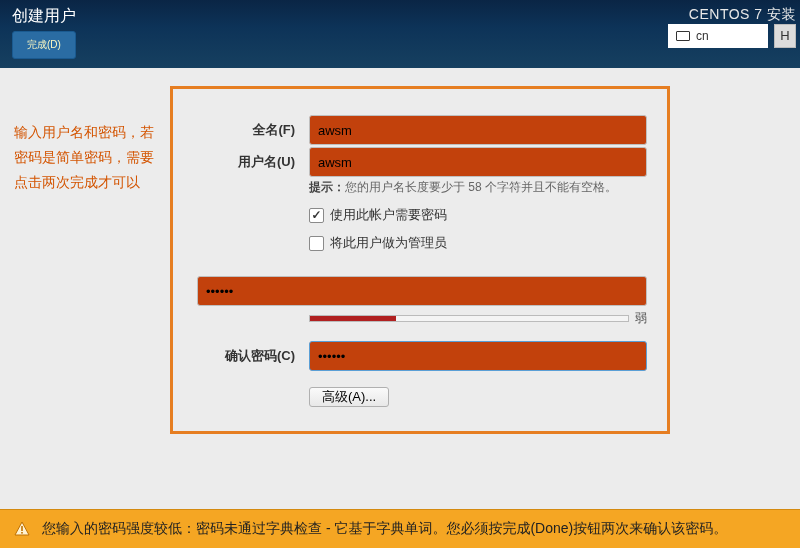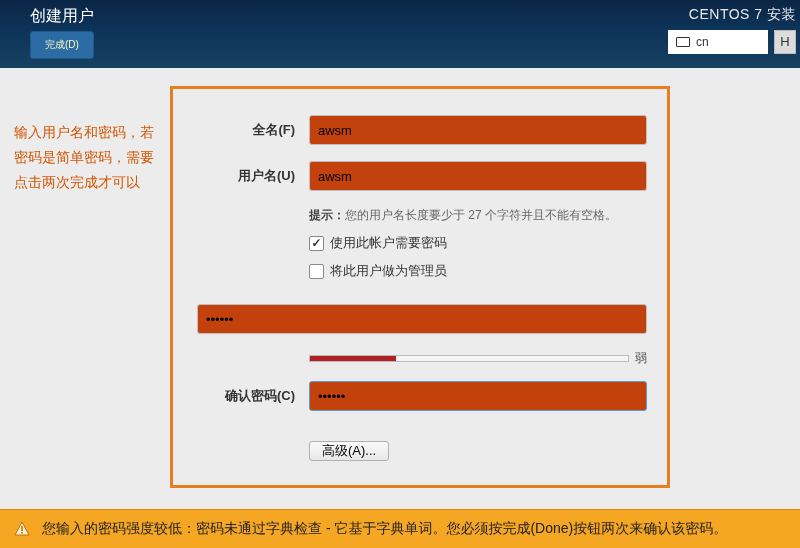--- a/index.html
+++ b/index.html
@@ -10,21 +10,21 @@
       height: 548px;
       background: #ececec;
       overflow: hidden;
       position: relative;
     }
     .header {
       background: linear-gradient(to bottom, #0a2545 0%, #0d3358 40%, #164060 100%);
       height: 68px;
       color: white;
       position: relative;
-      padding: 6px 30px;
+      padding: 6px 12px;
     }
     .header-title {
       font-size: 16px;
       font-weight: normal;
       color: #ffffff;
       margin-bottom: 4px;
     }
     .done-button {
       background: #2a6ca3;
       border: 1px solid #1a5a90;
@@ -39,21 +39,20 @@
       right: 4px;
       top: 6px;
       text-align: right;
     }
     .installer-title {
       color: #e8e8e8;
       font-size: 14px;
       letter-spacing: 0.5px;
     }
     .keyboard-bar {
-      margin-top: 6px;
       display: flex;
       align-items: center;
       gap: 6px;
     }
     .keyboard-indicator {
       background: white;
       color: #333;
       padding: 3px 8px;
       font-size: 12px;
       display: inline-flex;
@@ -95,21 +94,21 @@
     }
     .form-container {
       border: 3px solid #e67e22;
       width: 500px;
       padding: 26px 20px 24px 24px;
       background: transparent;
     }
     .form-row {
       display: flex;
       align-items: center;
-      margin-bottom: 16px;
+      margin-bottom: 2px;
     }
     .form-label {
       width: 112px;
       text-align: right;
       padding-right: 14px;
       color: #333;
       font-size: 13px;
       font-weight: bold;
     }
     .form-input {
@@ -239,21 +238,21 @@
       <div class="form-label">全名(F)</div>
       <input class="form-input" value="awsm" style="">
     </div>
 
     <div class="form-row">
       <div class="form-label">用户名(U)</div>
       <input class="form-input" value="awsm" style="">
     </div>
 
     <div class="hint-text">
-      <span class="hint-label">提示：</span><span>您的用户名长度要少于 27 个字符并且不能有空格。</span>
+      <span class="hint-label">提示：</span><span>您的用户名长度要少于 58 个字符并且不能有空格。</span>
     </div>
 
     <div class="checkbox-row">
       <span class="checkbox checked"></span>
       <span>使用此帐户需要密码</span>
     </div>
 
     <div class="checkbox-row">
       <span class="checkbox"></span>
       <span>将此用户做为管理员</span>

